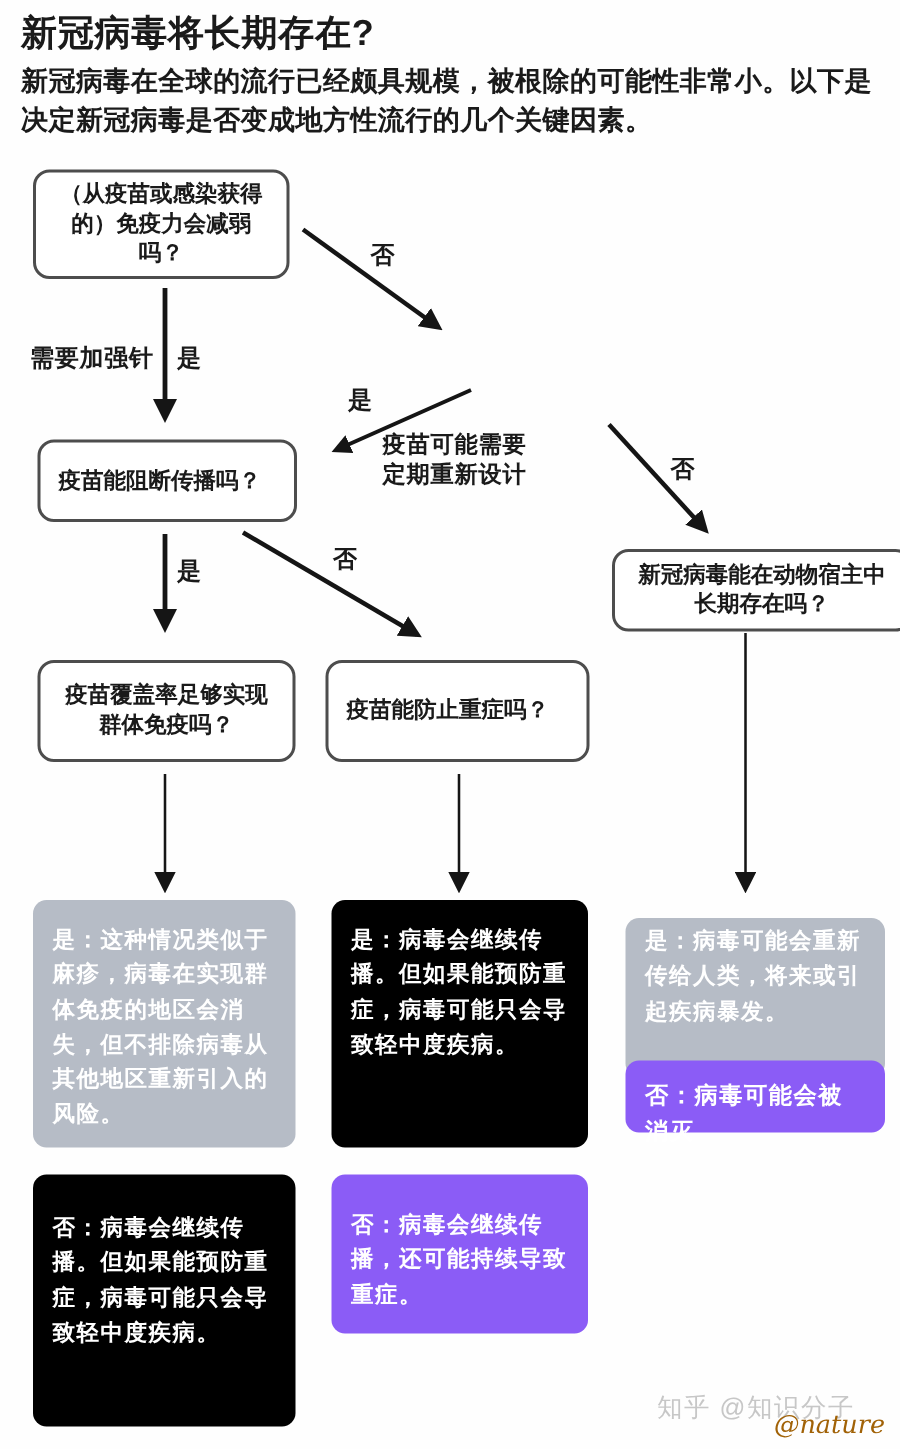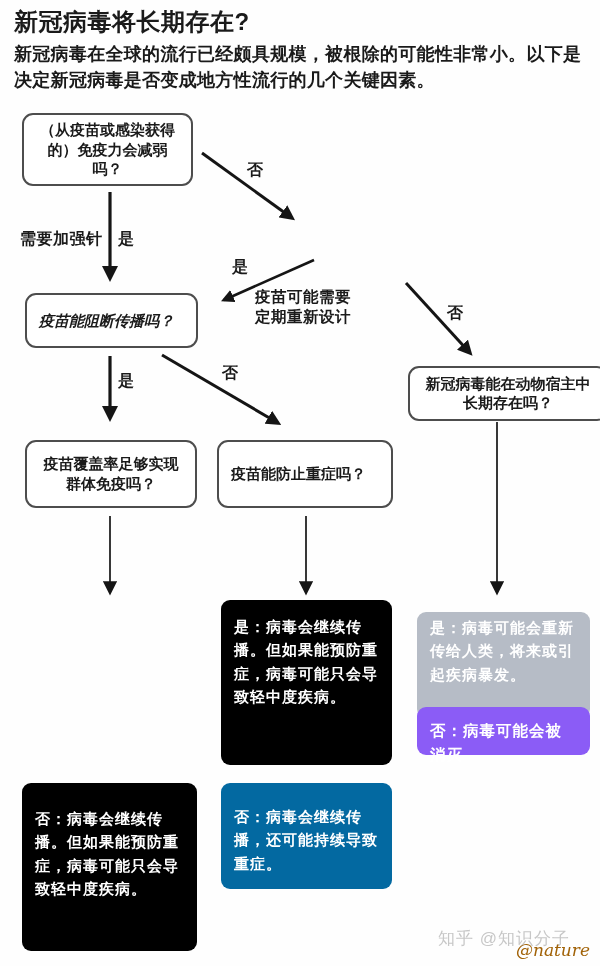--- a/index.html
+++ b/index.html
@@ -17,21 +17,21 @@
   }
   svg.arrows{position:absolute;left:0;top:0;pointer-events:none;}
   .qbox{
     position:absolute;box-sizing:border-box;background:#fff;
     border:2px solid #4d4d4d;border-radius:11px;
     display:flex;align-items:center;
     padding:4px 12px;font-size:15px;line-height:1.32;font-weight:600;text-align:center;
   }
   .q1{left:22px;top:113px;width:171px;height:73px;}
   .q2{left:312px;top:203px;width:171px;height:72px;}
-  .q3{left:25px;top:293px;width:173px;height:55px;font-style:italic;}
+  .q3{left:25px;top:293px;width:173px;height:55px;}
   .q4{left:408px;top:366px;width:200px;height:55px;line-height:1.25;}
   .q5{left:25px;top:440px;width:172px;height:68px;}
   .q6{left:217px;top:440px;width:176px;height:68px;}
   .lbl{
     position:absolute;font-size:16px;font-weight:bold;letter-spacing:.5px;white-space:nowrap;
   }
   .lbl-booster{left:20px;top:229px;}
   .lbl-yes1{left:118px;top:229px;}
   .lbl-no1{left:247px;top:160px;}
   .lbl-yes2{left:232px;top:257px;}
@@ -39,21 +39,21 @@
   .lbl-no2{left:447px;top:303px;}
   .lbl-yes3{left:118px;top:371px;}
   .lbl-no3{left:222px;top:363px;}
   .obox{
     position:absolute;box-sizing:border-box;border-radius:9px;color:#ffffff;
     font-size:15px;line-height:1.55;font-weight:600;letter-spacing:1px;
     padding:15px 13px;
   }
   .gray{background:#b6bcc6;}
   .orange{background:#000000;}
-  .red{background:#0369a1;}
+  .red{background:#8b5cf6;}
   .dark{background:#8b5cf6;}
   .o-herd{left:22px;top:600px;width:175px;height:165px;}
   .o-mild-yes{left:221px;top:600px;width:171px;height:165px;}
   .o-animal-yes{left:417px;top:600px;width:173px;height:106px;padding-top:4px;margin-top:12px;}
   .o-animal-no{left:417px;top:707px;width:173px;height:48px;padding:12px 13px;font-size:15.5px;}
   .o-mild-no{left:22px;top:783px;width:175px;height:168px;padding-top:24px;}
   .o-severe-no{left:221px;top:783px;width:171px;height:106px;padding-top:22px;}
   .wm-zhihu{
     position:absolute;right:30px;bottom:16px;font-size:17px;color:#c7c7c7;
     letter-spacing:1px;white-space:nowrap;
@@ -99,20 +99,21 @@
 
   <div class="lbl lbl-booster">需要加强针</div>
   <div class="lbl lbl-yes1">是</div>
   <div class="lbl lbl-no1">否</div>
   <div class="lbl lbl-yes2">是</div>
   <div class="lbl lbl-redesign">疫苗可能需要定期重新设计</div>
   <div class="lbl lbl-no2">否</div>
   <div class="lbl lbl-yes3">是</div>
   <div class="lbl lbl-no3">否</div>
 
+  <div class="obox gray o-herd">是：这种情况类似于麻疹，病毒在实现群体免疫的地区会消失，但不排除病毒从其他地区重新引入的风险。</div>
   <div class="obox orange o-mild-yes">是：病毒会继续传播。但如果能预防重症，病毒可能只会导致轻中度疾病。</div>
   <div class="obox gray o-animal-yes">是：病毒可能会重新传给人类，将来或引起疾病暴发。</div>
   <div class="obox dark o-animal-no">否：病毒可能会被消灭</div>
   <div class="obox orange o-mild-no">否：病毒会继续传播。但如果能预防重症，病毒可能只会导致轻中度疾病。</div>
   <div class="obox red o-severe-no">否：病毒会继续传播，还可能持续导致重症。</div>
 
   <div class="wm-zhihu">知乎 @知识分子</div>
   <div class="wm-nature">@nature</div>
 
 </div>

